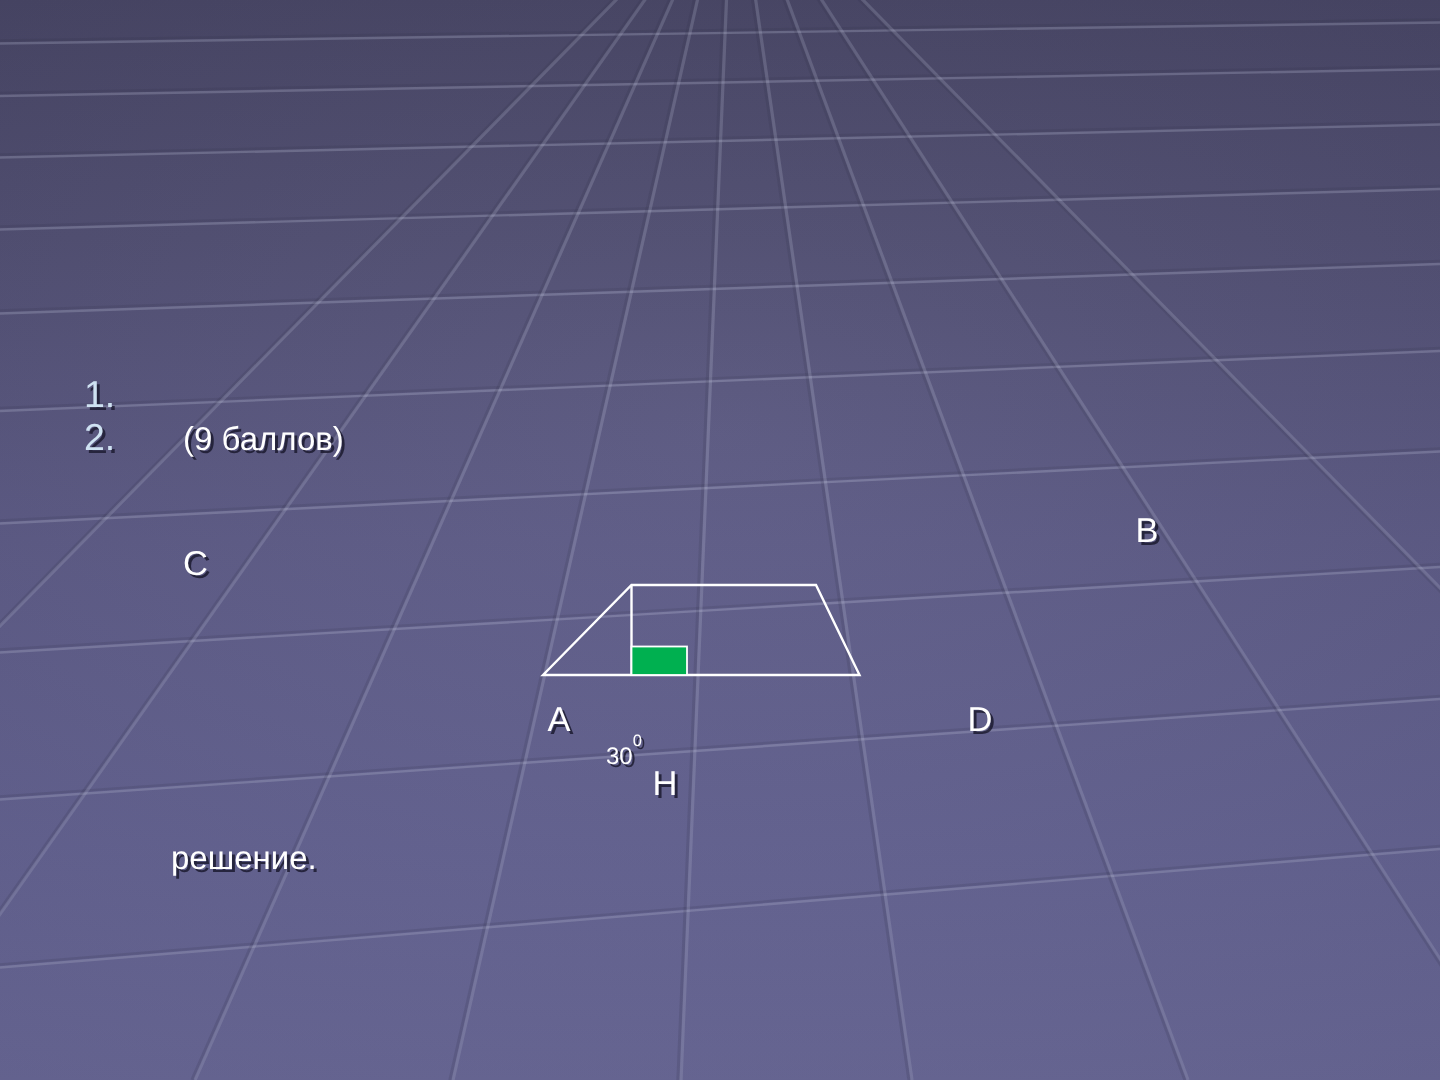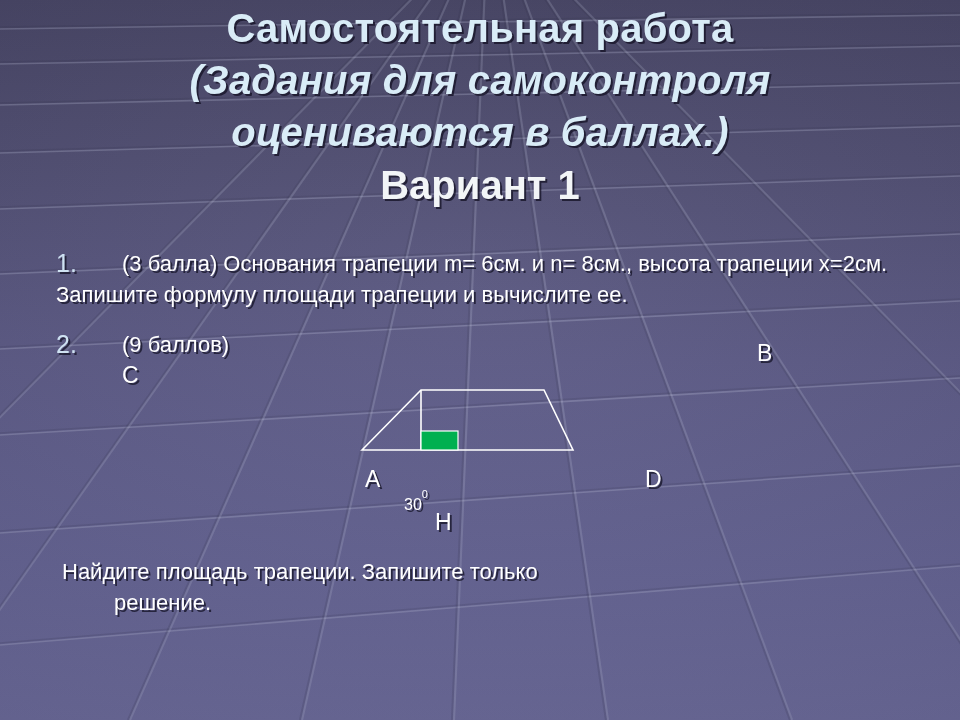--- a/index.html
+++ b/index.html
@@ -183,32 +183,25 @@
       <line class="rd" x1="508" y1="-40" x2="790" y2="720"></line>
       <line class="r" x1="510" y1="-40" x2="792" y2="720"></line>
       <line class="rd" x1="520" y1="-40" x2="1010" y2="720"></line>
       <line class="r" x1="522" y1="-40" x2="1012" y2="720"></line>
       <line class="rd" x1="534" y1="-40" x2="1280" y2="720"></line>
       <line class="r" x1="536" y1="-40" x2="1282" y2="720"></line>
     </g>
   </svg>
   <div id="vignette"></div>
 
-  <div id="title-block">
-    <div class="title-line">Самостоятельная работа</div>
-    <div class="title-line italic">(Задания для самоконтроля</div>
-    <div class="title-line italic">оцениваются в баллах.)</div>
-    <div id="variant-line">Вариант 1</div>
-  </div>
 
   <div id="tasks">
 
     <div class="task" id="task1">
       <span class="task-num">1.</span>
-      <span class="task-body">(3 балла) Основания трапеции m= 6см. и n= 8см., высота трапеции x=2см. Запишите формулу площади трапеции и вычислите ее.</span>
     </div>
 
     <div class="task" id="task2">
       <span class="task-num">2.</span>
       <span class="task-body">(9 баллов)</span>
     </div>
 
   </div>
 
   <span class="vertex-label" id="label-B">B</span>
@@ -221,17 +214,16 @@
   <svg id="figure" viewBox="0 0 260 90" width="260" height="90" aria-hidden="true">
 
     <path class="edge" d="M22,75 L81,15 L204,15 L233,75 Z"></path>
 
     <line class="height-line" x1="81" y1="15" x2="81" y2="75"></line>
 
     <rect x="81" y="56" width="37" height="19" fill="#00b050" stroke="#ffffff" stroke-width="1.2"></rect>
   </svg>
 
   <div id="closing">
-    <span>Найдите площадь трапеции. Запишите только</span>
     <span class="indent">решение.</span>
   </div>
 
 </div>
 
 </body></html>

